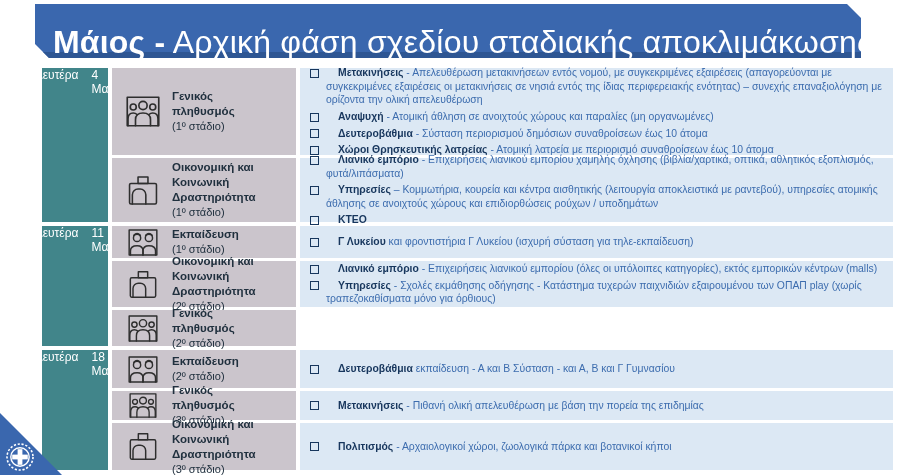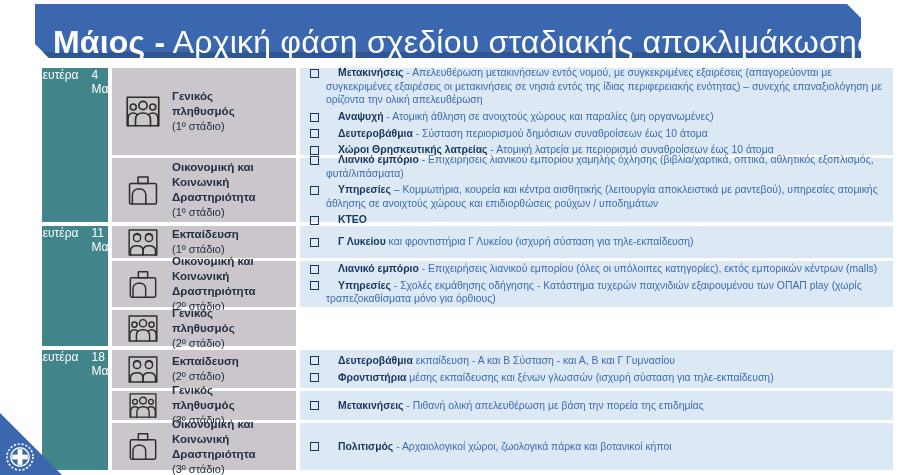--- a/index.html
+++ b/index.html
@@ -251,24 +251,20 @@
             <div class="catlabel">
               <div class="nm">Εκπαίδευση</div>
               <div class="st">(2º στάδιο)</div>
             </div>
           </div>
           <div class="bulcell">
             <div class="bullet">
                 <span class="chk"></span>
                 <span><b>Δευτεροβάθμια</b><span> εκπαίδευση - Α και Β Σύσταση - και Α, Β και Γ Γυμνασίου</span></span>
               </div>
-            <div class="bullet">
-                <span class="chk"></span>
-                <span><b>Φροντιστήρια</b><span> μέσης εκπαίδευσης και ξένων γλωσσών (ισχυρή σύσταση για τηλε-εκπαίδευση)</span></span>
-              </div>
           </div>
         </div>
 
         <div class="row h29">
           <div class="catcell">
             <span class="iconbox">
               <svg width="30" height="27" viewBox="0 0 48 44" fill="none" stroke="#2e2e2e" stroke-width="2.2" stroke-linejoin="round" stroke-linecap="round">
                 <rect x="3" y="3" width="42" height="38"></rect>
                   <circle cx="24" cy="14" r="5.5"></circle>
                   <circle cx="11" cy="16" r="4"></circle>

